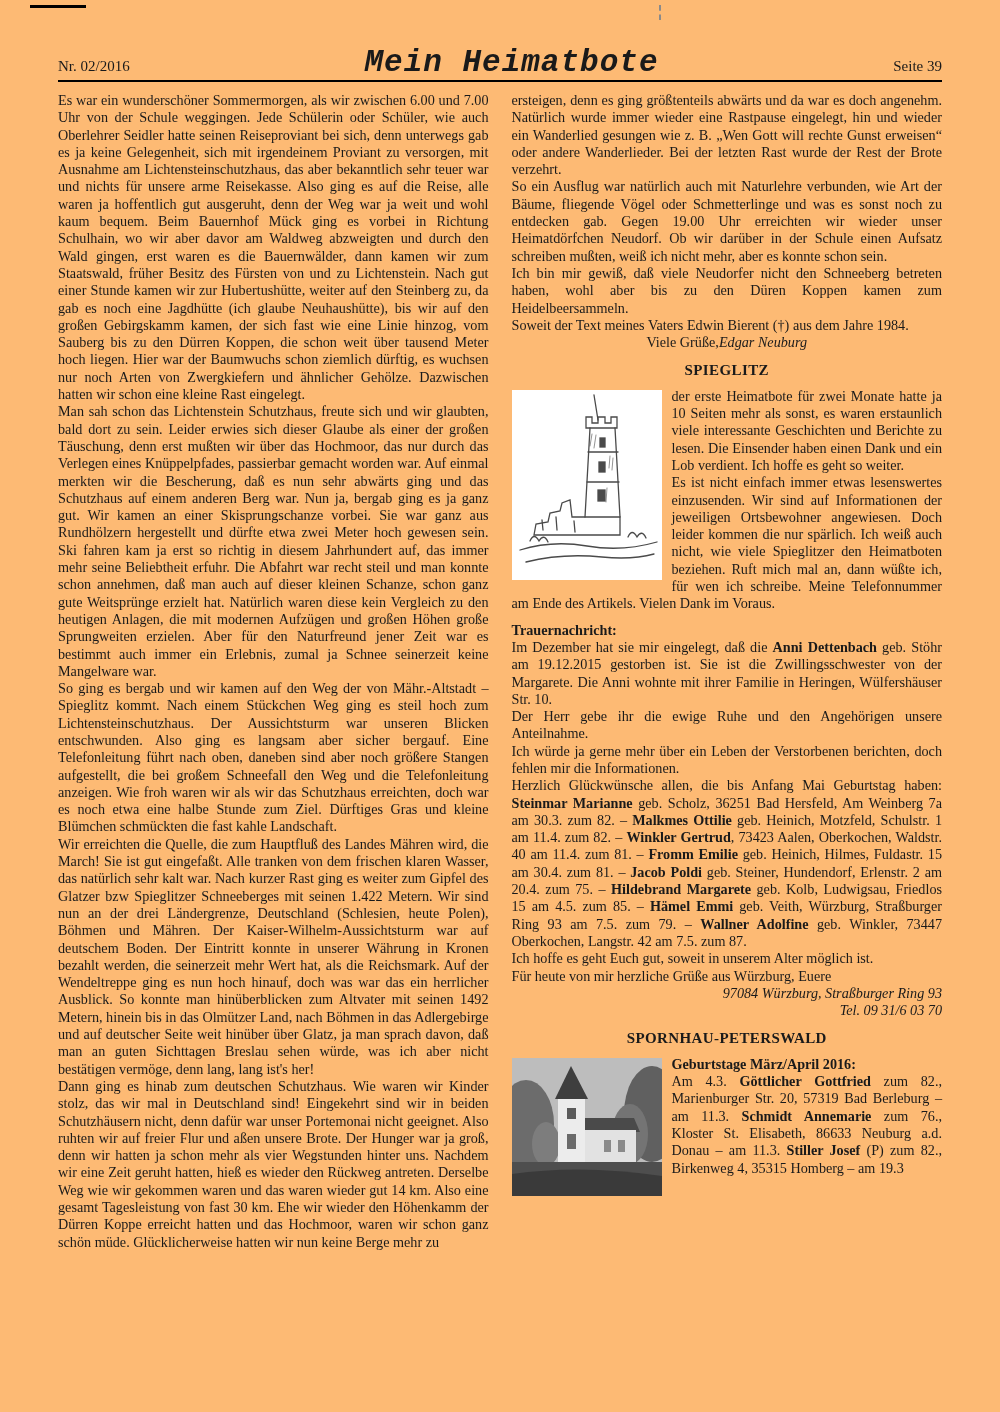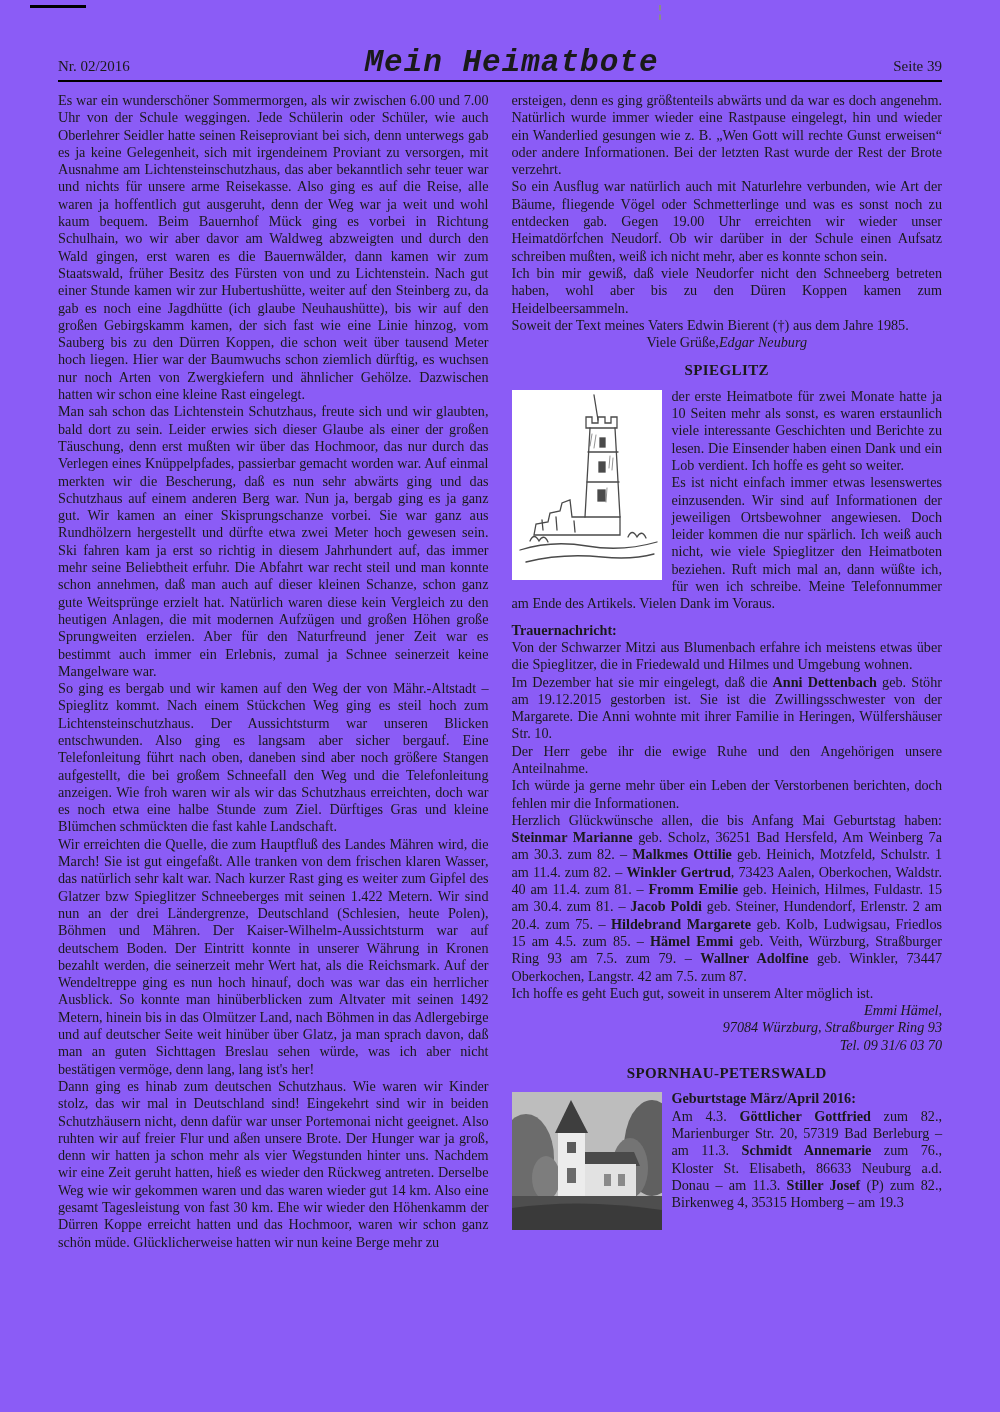--- a/index.html
+++ b/index.html
@@ -1,20 +1,20 @@
 <!DOCTYPE html>
 <html lang="de"><head>
 <meta charset="utf-8">
 <style>
   html, body { margin: 0; padding: 0; background: #ffffff; }
   .page {
     position: relative;
     width: 1000px;
     height: 1412px;
-    background: #8b5cf6;
+    background: #fdba74;
     color: #1a1a1a;
     font-family: "Liberation Serif", serif;
     box-sizing: border-box;
     padding: 0 58px;
     overflow: hidden;
   }
   .crop-mark-left {
     position: absolute; left: 30px; top: 5px;
     width: 56px; height: 3px; background: #000;
   }
@@ -75,24 +75,24 @@
 
     <section class="col">
       <p>Es war ein wunderschöner Sommermorgen, als wir zwischen 6.00 und 7.00 Uhr von der Schule weggingen. Jede Schülerin oder Schüler, wie auch Oberlehrer Seidler hatte seinen Reiseproviant bei sich, denn unterwegs gab es ja keine Gelegenheit, sich mit irgendeinem Proviant zu versorgen, mit Ausnahme am Lichtensteinschutzhaus, das aber bekanntlich sehr teuer war und nichts für unsere arme Reisekasse. Also ging es auf die Reise, alle waren ja hoffentlich gut ausgeruht, denn der Weg war ja weit und wohl kaum bequem. Beim Bauernhof Mück ging es vorbei in Richtung Schulhain, wo wir aber davor am Waldweg abzweigten und durch den Wald gingen, erst waren es die Bauernwälder, dann kamen wir zum Staatswald, früher Besitz des Fürsten von und zu Lichtenstein. Nach gut einer Stunde kamen wir zur Hubertushütte, weiter auf den Steinberg zu, da gab es noch eine Jagdhütte (ich glaube Neuhaushütte), bis wir auf den großen Gebirgskamm kamen, der sich fast wie eine Linie hinzog, vom Sauberg bis zu den Dürren Koppen, die schon weit über tausend Meter hoch liegen. Hier war der Baumwuchs schon ziemlich dürftig, es wuchsen nur noch Arten von Zwergkiefern und ähnlicher Gehölze. Dazwischen hatten wir schon eine kleine Rast eingelegt.</p>
       <p>Man sah schon das Lichtenstein Schutzhaus, freute sich und wir glaubten, bald dort zu sein. Leider erwies sich dieser Glaube als einer der großen Täuschung, denn erst mußten wir über das Hochmoor, das nur durch das Verlegen eines Knüppelpfades, passierbar gemacht worden war. Auf einmal merkten wir die Bescherung, daß es nun sehr abwärts ging und das Schutzhaus auf einem anderen Berg war. Nun ja, bergab ging es ja ganz gut. Wir kamen an einer Skisprungschanze vorbei. Sie war ganz aus Rundhölzern hergestellt und dürfte etwa zwei Meter hoch gewesen sein. Ski fahren kam ja erst so richtig in diesem Jahrhundert auf, das immer mehr seine Beliebtheit erfuhr. Die Abfahrt war recht steil und man konnte schon annehmen, daß man auch auf dieser kleinen Schanze, schon ganz gute Weitsprünge erzielt hat. Natürlich waren diese kein Vergleich zu den heutigen Anlagen, die mit modernen Aufzügen und großen Höhen große Sprungweiten erzielen. Aber für den Naturfreund jener Zeit war es bestimmt auch immer ein Erlebnis, zumal ja Schnee seinerzeit keine Mangelware war.</p>
       <p>So ging es bergab und wir kamen auf den Weg der von Mähr.-Altstadt – Spieglitz kommt. Nach einem Stückchen Weg ging es steil hoch zum Lichtensteinschutzhaus. Der Aussichtsturm war unseren Blicken entschwunden. Also ging es langsam aber sicher bergauf. Eine Telefonleitung führt nach oben, daneben sind aber noch größere Stangen aufgestellt, die bei großem Schneefall den Weg und die Telefonleitung anzeigen. Wie froh waren wir als wir das Schutzhaus erreichten, doch war es noch etwa eine halbe Stunde zum Ziel. Dürftiges Gras und kleine Blümchen schmückten die fast kahle Landschaft.</p>
       <p>Wir erreichten die Quelle, die zum Hauptfluß des Landes Mähren wird, die March! Sie ist gut eingefaßt. Alle tranken von dem frischen klaren Wasser, das natürlich sehr kalt war. Nach kurzer Rast ging es weiter zum Gipfel des Glatzer bzw Spieglitzer Schneeberges mit seinen 1.422 Metern. Wir sind nun an der drei Ländergrenze, Deutschland (Schlesien, heute Polen), Böhmen und Mähren. Der Kaiser-Wilhelm-Aussichtsturm war auf deutschem Boden. Der Eintritt konnte in unserer Währung in Kronen bezahlt werden, die seinerzeit mehr Wert hat, als die Reichsmark. Auf der Wendeltreppe ging es nun hoch hinauf, doch was war das ein herrlicher Ausblick. So konnte man hinüberblicken zum Altvater mit seinen 1492 Metern, hinein bis in das Olmützer Land, nach Böhmen in das Adlergebirge und auf deutscher Seite weit hinüber über Glatz, ja man sprach davon, daß man an guten Sichttagen Breslau sehen würde, was ich aber nicht bestätigen vermöge, denn lang, lang ist's her!</p>
       <p>Dann ging es hinab zum deutschen Schutzhaus. Wie waren wir Kinder stolz, das wir mal in Deutschland sind! Eingekehrt sind wir in beiden Schutzhäusern nicht, denn dafür war unser Portemonai nicht geeignet. Also ruhten wir auf freier Flur und aßen unsere Brote. Der Hunger war ja groß, denn wir hatten ja schon mehr als vier Wegstunden hinter uns. Nachdem wir eine Zeit geruht hatten, hieß es wieder den Rückweg antreten. Derselbe Weg wie wir gekommen waren und das waren wieder gut 14 km. Also eine gesamt Tagesleistung von fast 30 km. Ehe wir wieder den Höhenkamm der Dürren Koppe erreicht hatten und das Hochmoor, waren wir schon ganz schön müde. Glücklicherweise hatten wir nun keine Berge mehr zu</p>
     </section>
 
     <section class="col">
-      <p>ersteigen, denn es ging größtenteils abwärts und da war es doch angenehm. Natürlich wurde immer wieder eine Rastpause eingelegt, hin und wieder ein Wanderlied gesungen wie z. B. „Wen Gott will rechte Gunst erweisen“ oder andere Informationen. Bei der letzten Rast wurde der Rest der Brote verzehrt.</p>
+      <p>ersteigen, denn es ging größtenteils abwärts und da war es doch angenehm. Natürlich wurde immer wieder eine Rastpause eingelegt, hin und wieder ein Wanderlied gesungen wie z. B. „Wen Gott will rechte Gunst erweisen“ oder andere Wanderlieder. Bei der letzten Rast wurde der Rest der Brote verzehrt.</p>
       <p>So ein Ausflug war natürlich auch mit Naturlehre verbunden, wie Art der Bäume, fliegende Vögel oder Schmetterlinge und was es sonst noch zu entdecken gab. Gegen 19.00 Uhr erreichten wir wieder unser Heimatdörfchen Neudorf. Ob wir darüber in der Schule einen Aufsatz schreiben mußten, weiß ich nicht mehr, aber es konnte schon sein.</p>
       <p>Ich bin mir gewiß, daß viele Neudorfer nicht den Schneeberg betreten haben, wohl aber bis zu den Düren Koppen kamen zum Heidelbeersammeln.</p>
-      <p>Soweit der Text meines Vaters Edwin Bierent (†) aus dem Jahre 1985.</p>
+      <p>Soweit der Text meines Vaters Edwin Bierent (†) aus dem Jahre 1984.</p>
 
       <div class="closing-row">
         <span>Viele Grüße,</span>
         <span class="italic">Edgar Neuburg</span>
       </div>
 
       <h2 class="section-heading">SPIEGLITZ</h2>
 
       <div class="wrap-block">
         <span class="img-float">
@@ -114,29 +114,28 @@
               <path d="M18 151 q4 -9 9 0 q5 -8 9 1"></path>
               <path d="M116 147 q4 -9 9 0 q5 -8 9 1"></path>
             </g>
           </svg>
         </span>
         <p>der erste Heimatbote für zwei Monate hatte ja 10 Seiten mehr als sonst, es waren erstaunlich viele interessante Geschichten und Berichte zu lesen. Die Einsender haben einen Dank und ein Lob verdient. Ich hoffe es geht so weiter.</p>
         <p>Es ist nicht einfach immer etwas lesenswertes einzusenden. Wir sind auf Informationen der jeweiligen Ortsbewohner angewiesen. Doch leider kommen die nur spärlich. Ich weiß auch nicht, wie viele Spieglitzer den Heimatboten beziehen. Ruft mich mal an, dann wüßte ich, für wen ich schreibe. Meine Telefonnummer am Ende des Artikels. Vielen Dank im Voraus.</p>
       </div>
 
       <p class="bold gap-top clear-left">Trauernachricht:</p>
-      <p>Von der Schwarzer Mitzi aus Blumenbach erfahre ich meistens etwas über die Spieglitzer, die in Friedewald und Hilmes und Umgebung wohnen.</p>
       <p><span>Im Dezember hat sie mir eingelegt, daß die </span><span style="font-weight: bold;">Anni Dettenbach</span><span> geb. Stöhr am 19.12.2015 gestorben ist. Sie ist die Zwillingsschwester von der Margarete. Die Anni wohnte mit ihrer Familie in Heringen, Wülfershäuser Str. 10.</span></p>
       <p>Der Herr gebe ihr die ewige Ruhe und den Angehörigen unsere Anteilnahme.</p>
       <p>Ich würde ja gerne mehr über ein Leben der Verstorbenen berichten, doch fehlen mir die Informationen.</p>
       <p><span>Herzlich Glückwünsche allen, die bis Anfang Mai Geburtstag haben: </span><span style="font-weight: bold;">Steinmar Marianne</span><span> geb. Scholz, 36251 Bad Hersfeld, Am Weinberg 7a am 30.3. zum 82. – </span><span style="font-weight: bold;">Malkmes Ottilie</span><span> geb. Heinich, Motzfeld, Schulstr. 1 am 11.4. zum 82. – </span><span style="font-weight: bold;">Winkler Gertrud</span><span>, 73423 Aalen, Oberkochen, Waldstr. 40 am 11.4. zum 81. – </span><span style="font-weight: bold;">Fromm Emilie</span><span> geb. Heinich, Hilmes, Fuldastr. 15 am 30.4. zum 81. – </span><span style="font-weight: bold;">Jacob Poldi</span><span> geb. Steiner, Hundendorf, Erlenstr. 2 am 20.4. zum 75. – </span><span style="font-weight: bold;">Hildebrand Margarete</span><span> geb. Kolb, Ludwigsau, Friedlos 15 am 4.5. zum 85. – </span><span style="font-weight: bold;">Hämel Emmi</span><span> geb. Veith, Würzburg, Straßburger Ring 93 am 7.5. zum 79. – </span><span style="font-weight: bold;">Wallner Adolfine</span><span> geb. Winkler, 73447 Oberkochen, Langstr. 42 am 7.5. zum 87.</span></p>
       <p>Ich hoffe es geht Euch gut, soweit in unserem Alter möglich ist.</p>
+      <p>Für heute von mir herzliche Grüße aus Würzburg, Euere</p>
 
       <div class="signature-block">
-        <div>Emmi Hämel,</div>
         <div>97084 Würzburg, Straßburger Ring 93</div>
         <div>Tel. 09 31/6 03 70</div>
       </div>
 
       <h2 class="section-heading">SPORNHAU-PETERSWALD</h2>
 
       <div class="wrap-block">
         <span class="img-float">
           <svg width="150" height="138" viewBox="0 0 150 138">
             <rect width="150" height="138" fill="#bdbdbd"></rect>

